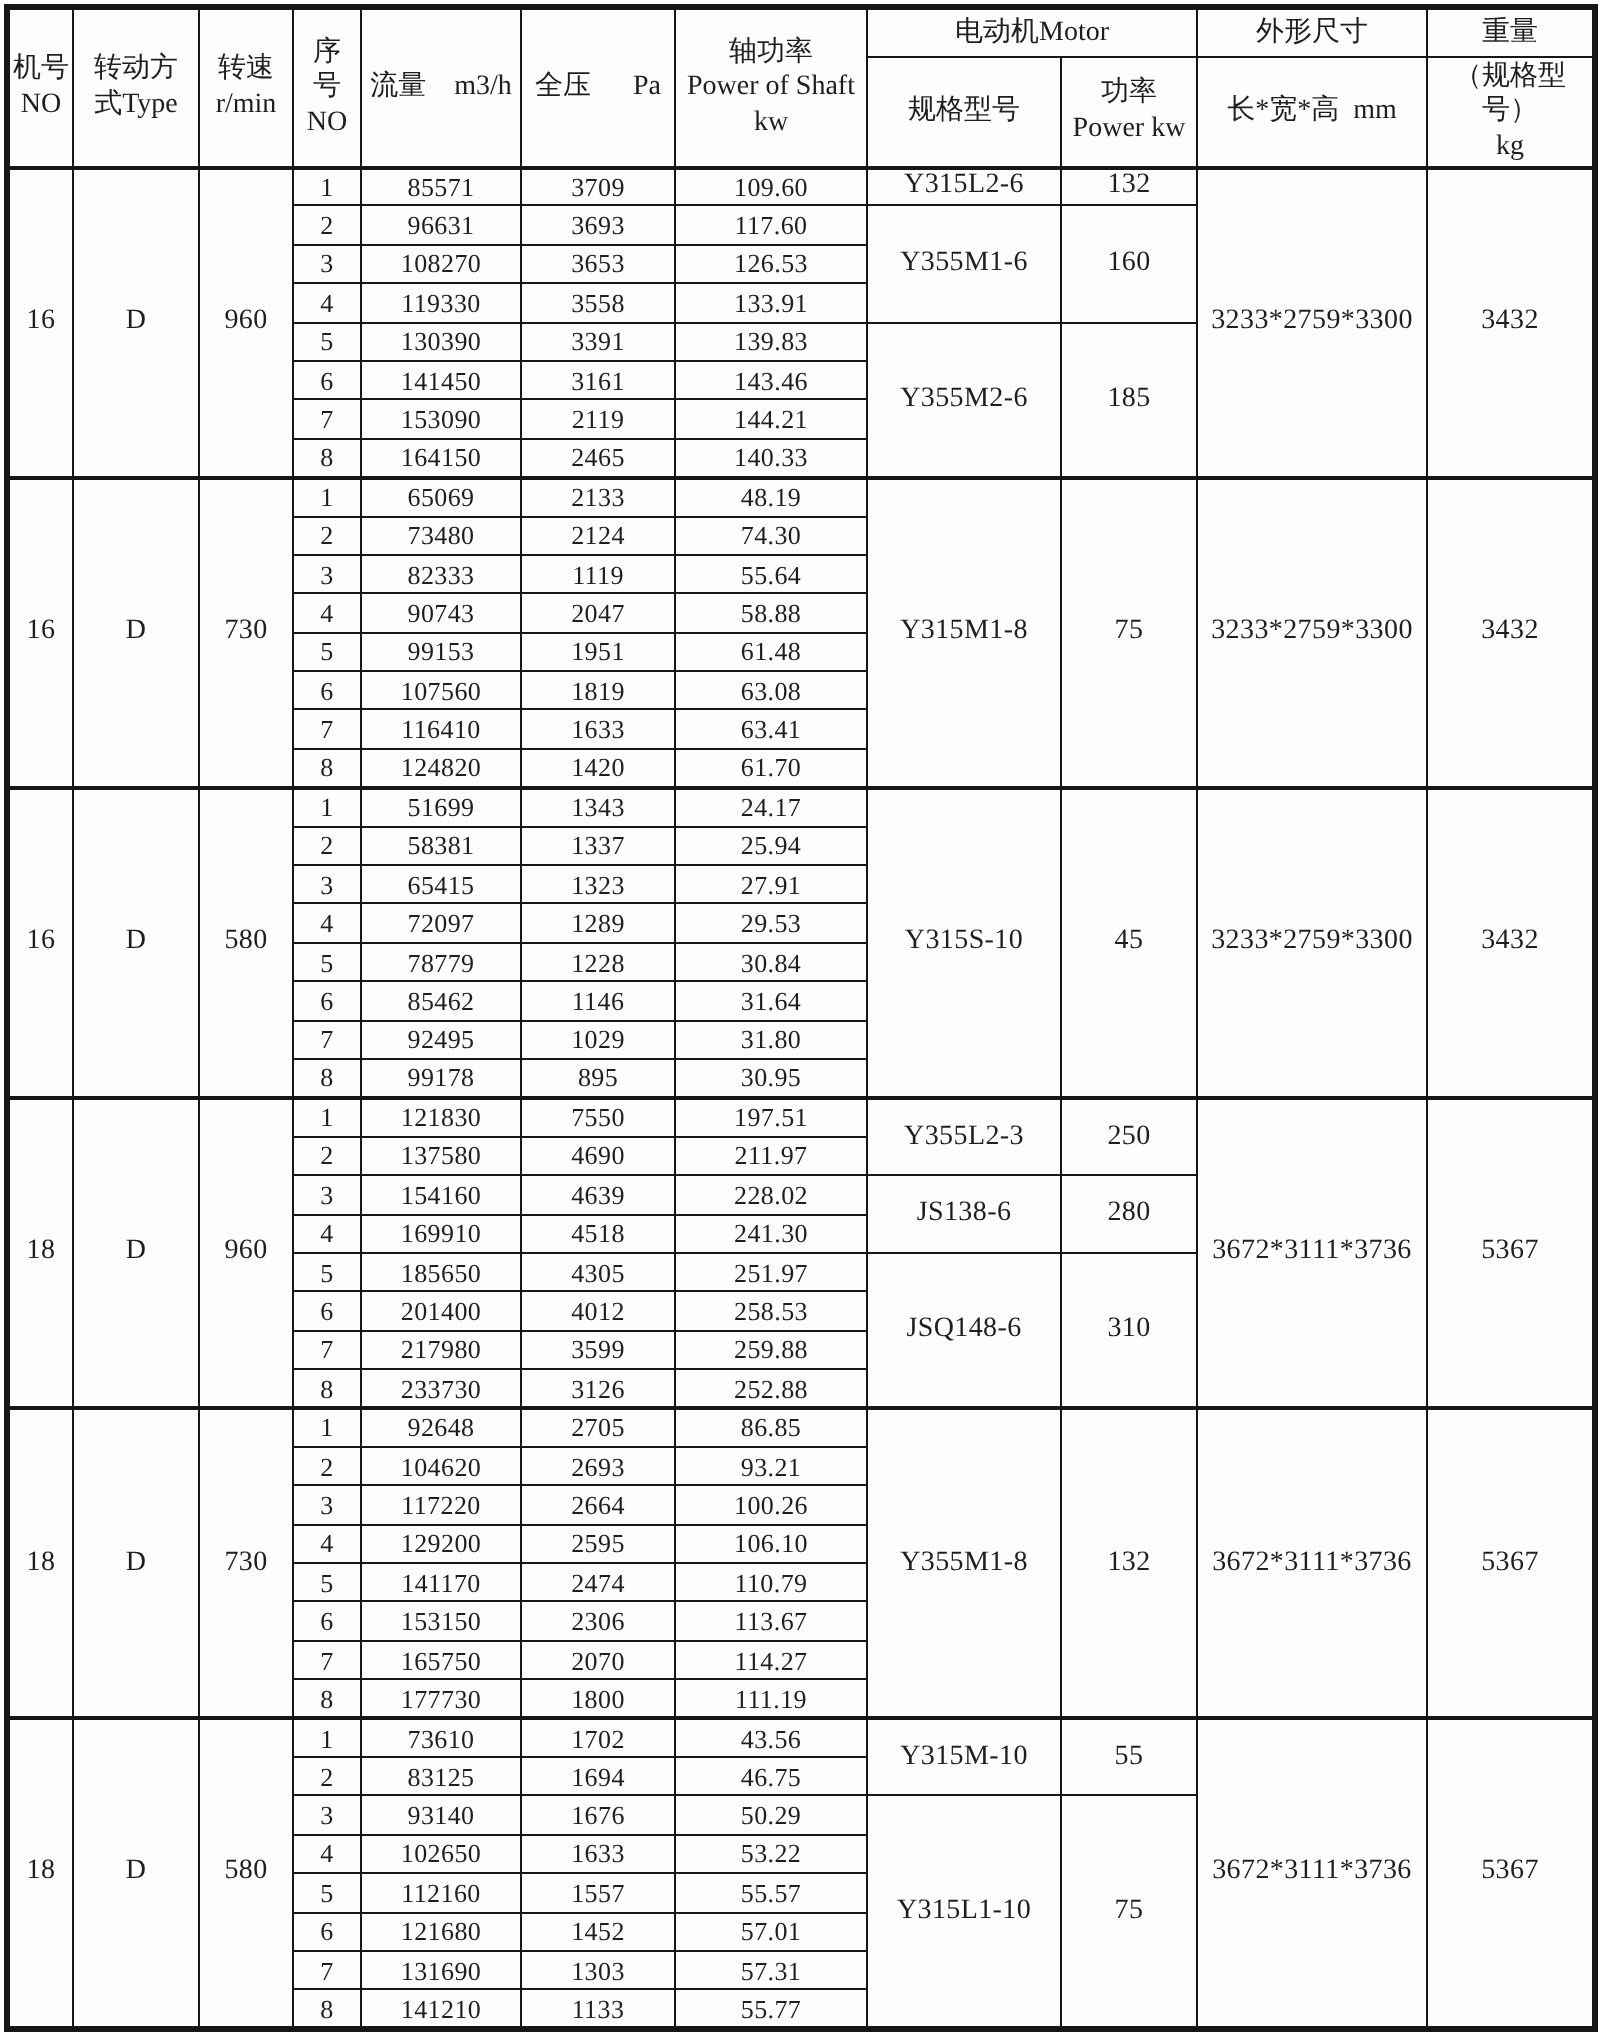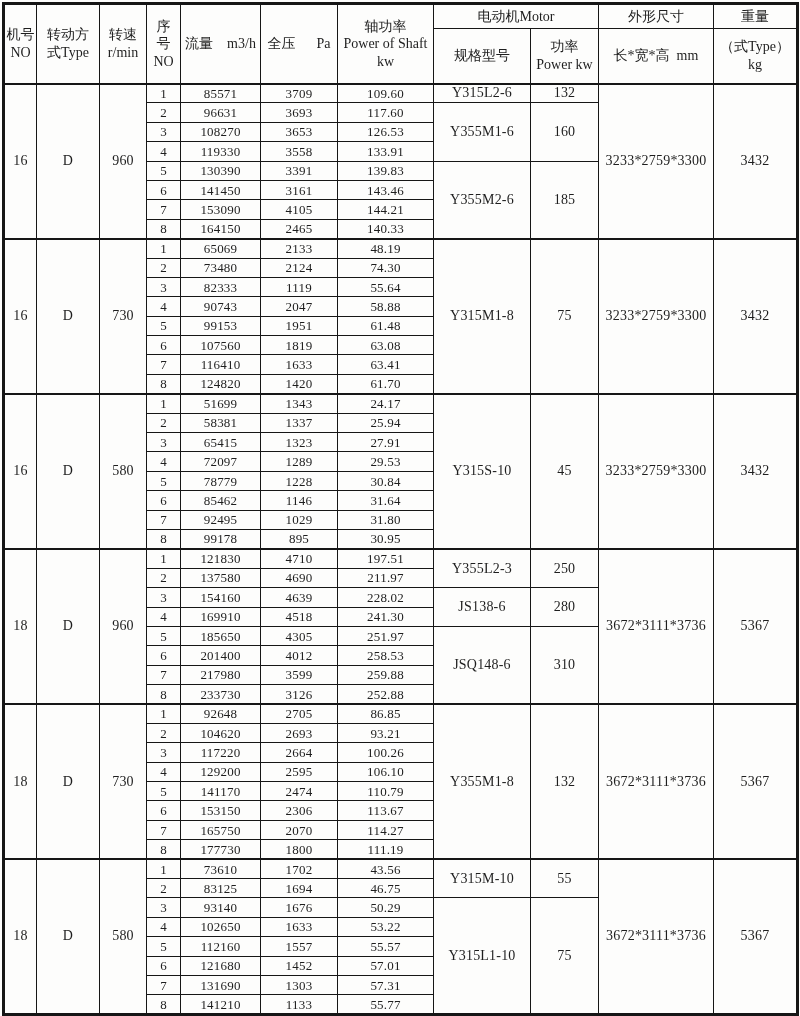--- a/index.html
+++ b/index.html
@@ -81,21 +81,21 @@
 kw</th>
       <th colspan="2">电动机Motor</th>
       <th>外形尺寸</th>
       <th>重量</th>
     </tr>
     <tr class="h2">
       <th>规格型号</th>
       <th class="pre">功率
 Power kw</th>
       <th>长*宽*高 mm</th>
-      <th class="pre">（式Type）
+      <th class="pre">（规格型号）
 kg</th>
     </tr>
   </thead>
   <tbody id="spec-tbody">
       <tr class="block-start">
         <td class="group" rowspan="8">16</td>
         <td class="group" rowspan="8">D</td>
         <td class="group" rowspan="8">960</td>
         <td>1</td>
         <td>85571</td>
@@ -136,21 +136,21 @@
       </tr>
       <tr>
         <td>6</td>
         <td>141450</td>
         <td>3161</td>
         <td>143.46</td>
       </tr>
       <tr>
         <td>7</td>
         <td>153090</td>
-        <td>4105</td>
+        <td>2119</td>
         <td>144.21</td>
       </tr>
       <tr>
         <td>8</td>
         <td>164150</td>
         <td>2465</td>
         <td>140.33</td>
       </tr>
       <tr class="block-start">
         <td class="group" rowspan="8">16</td>
@@ -261,21 +261,21 @@
         <td>99178</td>
         <td>895</td>
         <td>30.95</td>
       </tr>
       <tr class="block-start">
         <td class="group" rowspan="8">18</td>
         <td class="group" rowspan="8">D</td>
         <td class="group" rowspan="8">960</td>
         <td>1</td>
         <td>121830</td>
-        <td>4710</td>
+        <td>7550</td>
         <td>197.51</td>
         <td class="group" rowspan="2">Y355L2-3</td>
         <td class="group" rowspan="2">250</td>
         <td class="group" rowspan="8">3672*3111*3736</td>
         <td class="group" rowspan="8">5367</td>
       </tr>
       <tr>
         <td>2</td>
         <td>137580</td>
         <td>4690</td>

